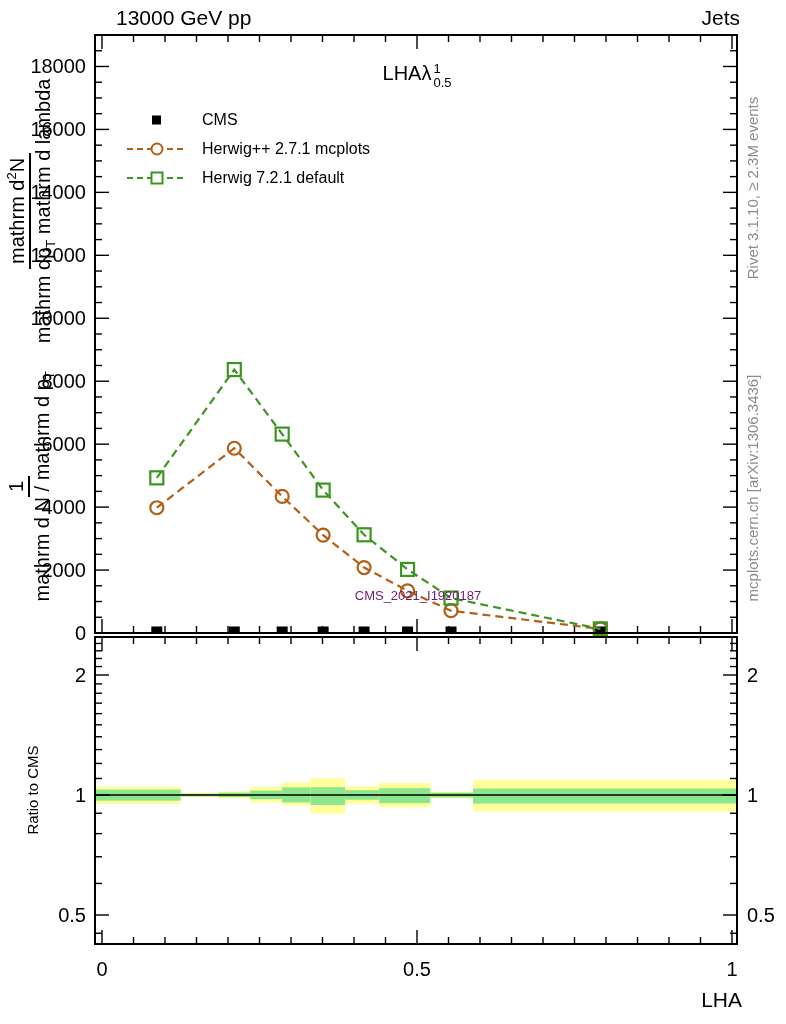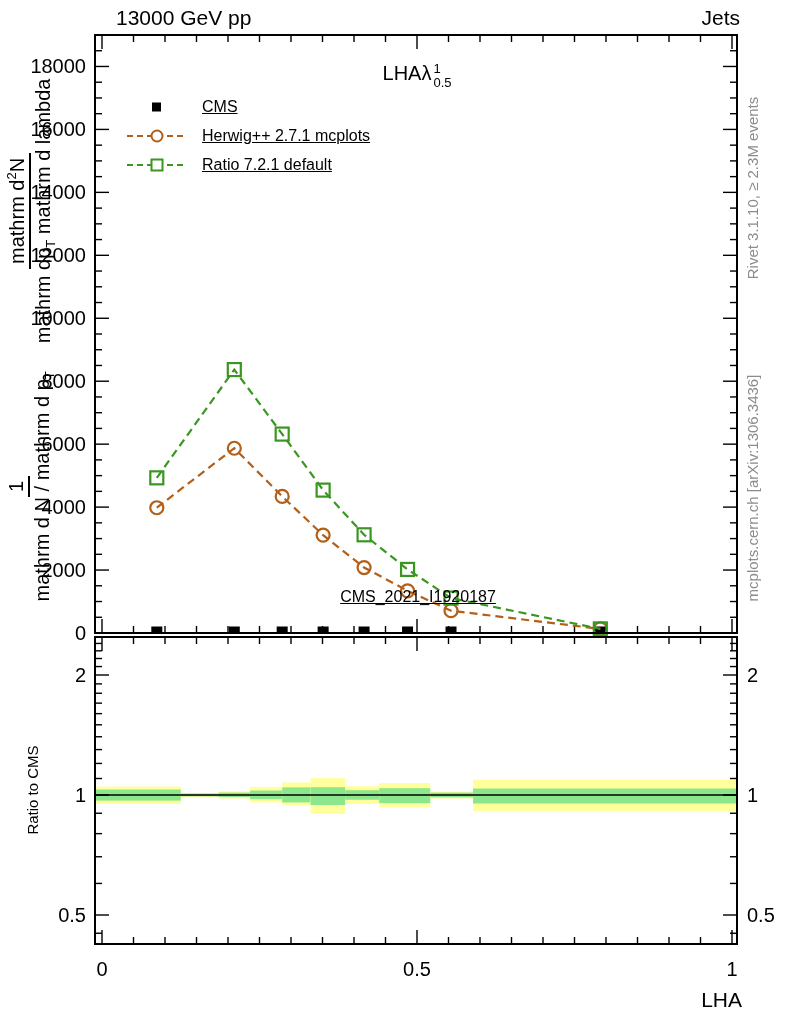--- a/index.html
+++ b/index.html
@@ -5,26 +5,26 @@
   html,body{margin:0;padding:0;background:#fff;}
   .fig{position:relative;width:786px;height:1024px;background:#fff;overflow:hidden;
        font-family:"Liberation Sans", sans-serif;color:#000;}
   .hdr{position:absolute;top:6px;font-size:21px;}
   .hdr-left{left:116px;}
   .hdr-right{right:46px;}
   .title{position:absolute;top:60px;left:418px;transform:translateX(-50%);
          font-size:20px;white-space:nowrap;display:flex;align-items:center;}
   .supsub{display:inline-flex;flex-direction:column;align-items:flex-start;
           font-size:13px;line-height:1.05;margin:0 2px;transform:translateY(2px);}
-  .legend{position:absolute;left:126px;top:92px;text-decoration:underline;}
+  .legend{position:absolute;left:126px;top:105px;}
   .lrow{display:flex;align-items:center;height:29px;}
   .lrow svg{width:62px;height:16px;flex:0 0 62px;}
   .llab{margin-left:14px;font-size:16px;white-space:nowrap;}
   .watermark{position:absolute;left:418px;top:588px;transform:translateX(-50%);
-             color:#000000;font-size:16px;white-space:nowrap;text-decoration:underline;}
+             color:#701a75;font-size:13px;white-space:nowrap;}
   .vtext{position:absolute;transform:rotate(-90deg);transform-origin:top left;
          font-size:15px;color:#8c8c8c;white-space:nowrap;text-align:center;}
   .vt-top{left:744px;top:338px;width:300px;}
   .vt-bot{left:744px;top:634px;width:292px;}
   .ratio-ylab{position:absolute;left:24px;top:852px;transform:rotate(-90deg);
               transform-origin:top left;font-size:15px;color:#000;width:124px;
               text-align:center;white-space:nowrap;}
   .ylab{position:absolute;left:4px;top:640px;width:600px;transform:rotate(-90deg);
         transform-origin:top left;display:flex;justify-content:center;gap:28px;
         align-items:center;font-size:20px;white-space:nowrap;}
@@ -357,21 +357,21 @@
         <line class="lg-stroke" x1="1" y1="8" x2="61" y2="8" stroke-width="2" stroke-dasharray="6,4" fill="none" stroke="#b45f17"></line>
         <circle class="lg-stroke" cx="31" cy="8" r="5.5" fill="#ffffff" stroke-width="2" stroke="#b45f17"></circle>
       </svg>
       <span class="llab">Herwig++ 2.7.1 mcplots</span>
     </div>
     <div class="lrow">
       <svg viewBox="0 0 62 16">
         <line class="lg-stroke" x1="1" y1="8" x2="61" y2="8" stroke-width="2" stroke-dasharray="6,4" fill="none" stroke="#3a9620"></line>
         <rect class="lg-stroke" x="25.5" y="2.5" width="11" height="11" fill="#ffffff" stroke-width="2" stroke="#3a9620"></rect>
       </svg>
-      <span class="llab">Ratio 7.2.1 default</span>
+      <span class="llab">Herwig 7.2.1 default</span>
     </div>
   </div>
 
   <div class="ylab">
     <span class="frac">
       <span class="fnum">1</span>
       <span><span>mathrm d N / mathrm d p</span><sub class="t">T</sub></span>
     </span>
     <span class="frac">
       <span class="fnum"><span>mathrm d</span><sup class="two">2</sup><span>N</span></span>

